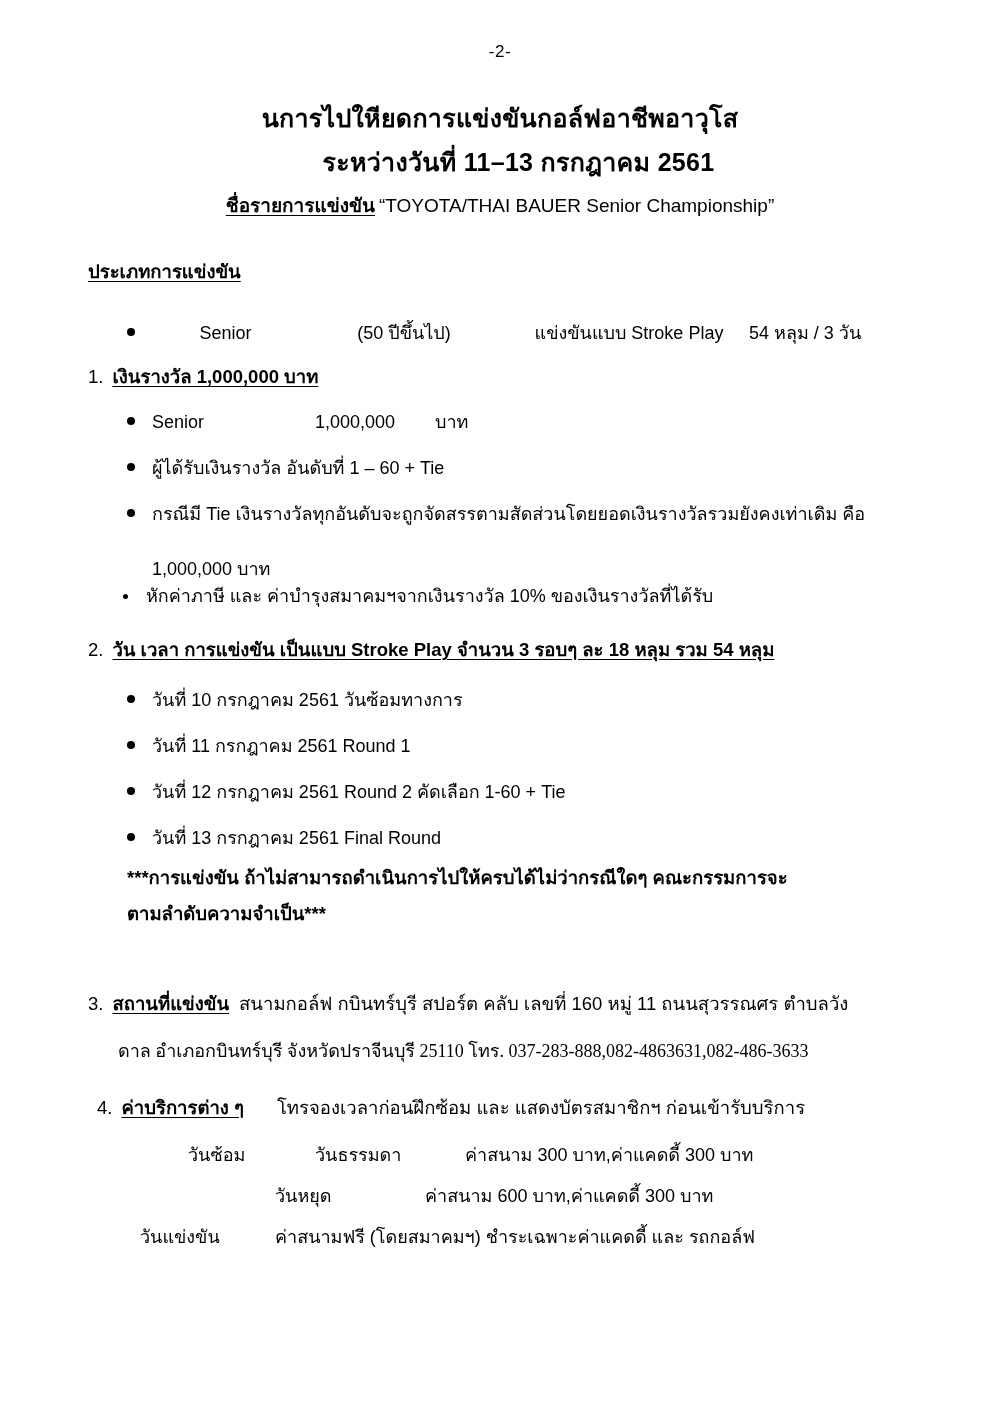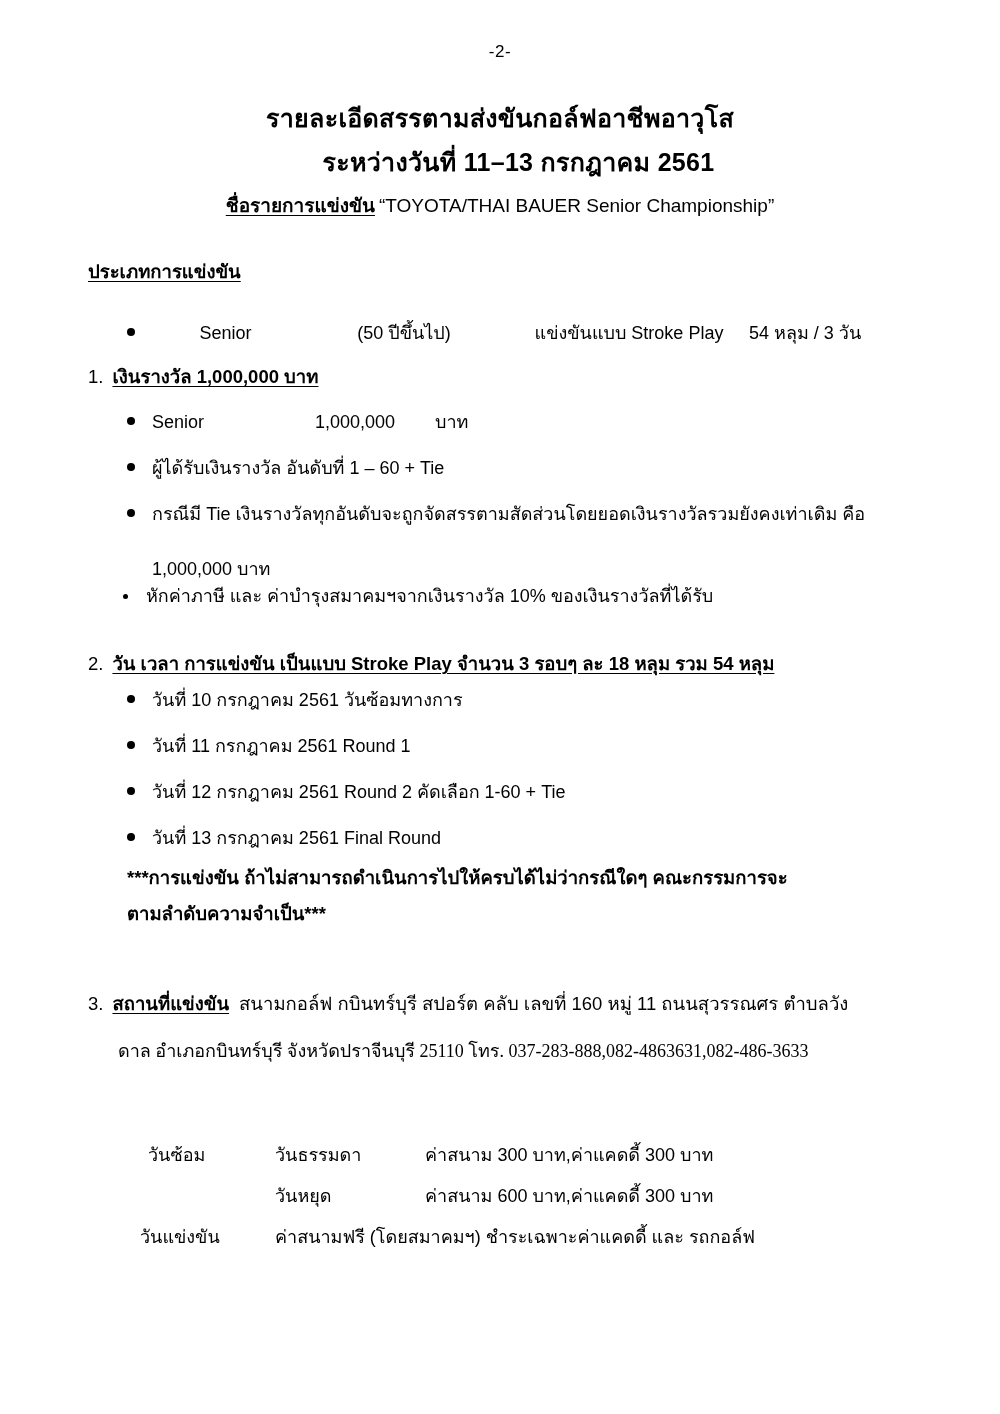--- a/index.html
+++ b/index.html
@@ -155,21 +155,21 @@
   .fee-row { position: absolute; font-size: 18px; white-space: nowrap; }
 </style>
 </head>
 <body>
 
 <div class="page">
 
   <div class="page-number">-2-</div>
 
   <div class="title-block">
-    <div class="title-line1">รายละเอีดสรรตามส่งขันกอล์ฟอาชีพอาวุโส</div>
+    <div class="title-line1">นการไปใหียดการแข่งขันกอล์ฟอาชีพอาวุโส</div>
     <div class="title-line2">ระหว่างวันที่  11–13 กรกฎาคม  2561</div>
     <div class="title-line3">
       <span class="u">ชื่อรายการแข่งขัน</span><span class="en">“TOYOTA/THAI BAUER Senior Championship”</span>
     </div>
   </div>
 
   <div class="abs heading-u" style="left:88px; top:258px;">ประเภทการแข่งขัน</div>
 
   <div class="bullet-row" style="left:127px; top:320px;text-align:center;">
     <span class="bullet-dot"></span>
@@ -198,21 +198,21 @@
     <span class="bullet-dot"></span>
     <span class="bullet-text">กรณีมี Tie เงินรางวัลทุกอันดับจะถูกจัดสรรตามสัดส่วนโดยยอดเงินรางวัลรวมยังคงเท่าเดิม คือ</span>
   </div>
   <div class="abs" style="left:152px; top:540px;margin-top:16px;">1,000,000  บาท</div>
 
   <div class="bullet-row" style="left:121px; top:583px;">
     <span class="bullet-dot small"></span>
     <span class="bullet-text">หักค่าภาษี และ ค่าบำรุงสมาคมฯจากเงินรางวัล 10% ของเงินรางวัลที่ได้รับ</span>
   </div>
 
-  <div class="num-row" style="left:88px; top:650px;text-align:right;">
+  <div class="num-row" style="left:88px; top:636px;text-align:right;">
     <span class="num">2.</span><span class="ul">วัน เวลา การแข่งขัน เป็นแบบ Stroke Play จำนวน 3 รอบๆ ละ 18 หลุม รวม 54 หลุม</span>
   </div>
 
   <div class="bullet-row" style="left:127px; top:687px;">
     <span class="bullet-dot"></span>
     <span class="bullet-text">วันที่  10  กรกฎาคม 2561 วันซ้อมทางการ</span>
   </div>
   <div class="bullet-row" style="left:127px; top:733px;">
     <span class="bullet-dot"></span>
     <span class="bullet-text">วันที่  11  กรกฎาคม 2561 Round  1</span>
@@ -229,23 +229,26 @@
   <div class="note" style="left:127px; top:860px;">
     <div>***การแข่งขัน ถ้าไม่สามารถดำเนินการไปให้ครบได้ไม่ว่ากรณีใดๆ คณะกรรมการจะ</div>
     <div>ตามลำดับความจำเป็น***</div>
   </div>
 
   <div class="num-row" style="left:88px; top:990px;">
     <span class="num">3.</span><span class="ul">สถานที่แข่งขัน</span><span class="plain">สนามกอล์ฟ กบินทร์บุรี สปอร์ต คลับ เลขที่ 160 หมู่ 11 ถนนสุวรรณศร ตำบลวัง</span>
   </div>
   <div class="venue-line" style="left:118px; top:1036px;font-family:Liberation Serif, serif;">ดาล อำเภอกบินทร์บุรี จังหวัดปราจีนบุรี 25110 โทร. 037-283-888,082-4863631,082-486-3633</div>
 
+  <div class="num-row" style="left:97px; top:1094px;">
+    <span class="num">4.</span><span class="ul">ค่าบริการต่าง ๆ</span><span class="plain" style="margin-left:33px;">โทรจองเวลาก่อนฝึกซ้อม และ แสดงบัตรสมาชิกฯ ก่อนเข้ารับบริการ</span>
+  </div>
 
   <div class="fee-row" style="left:148px; top:1140px;">
-    <span class="col" style="width:127px;">วันซ้อม</span><span class="col" style="width:150px;">วันธรรมดา</span><span class="col">ค่าสนาม 300 บาท,ค่าแคดดี้  300  บาท</span>
+    <span class="col" style="width:127px;margin-left:40px;">วันซ้อม</span><span class="col" style="width:150px;">วันธรรมดา</span><span class="col">ค่าสนาม 300 บาท,ค่าแคดดี้  300  บาท</span>
   </div>
   <div class="fee-row" style="left:148px; top:1181px;">
     <span class="col" style="width:127px;"></span><span class="col" style="width:150px;">วันหยุด</span><span class="col">ค่าสนาม 600 บาท,ค่าแคดดี้  300  บาท</span>
   </div>
   <div class="fee-row" style="left:140px; top:1222px;">
     <span class="col" style="width:135px;">วันแข่งขัน</span><span class="col">ค่าสนามฟรี  (โดยสมาคมฯ) ชำระเฉพาะค่าแคดดี้  และ รถกอล์ฟ</span>
   </div>
 
 </div>
 

